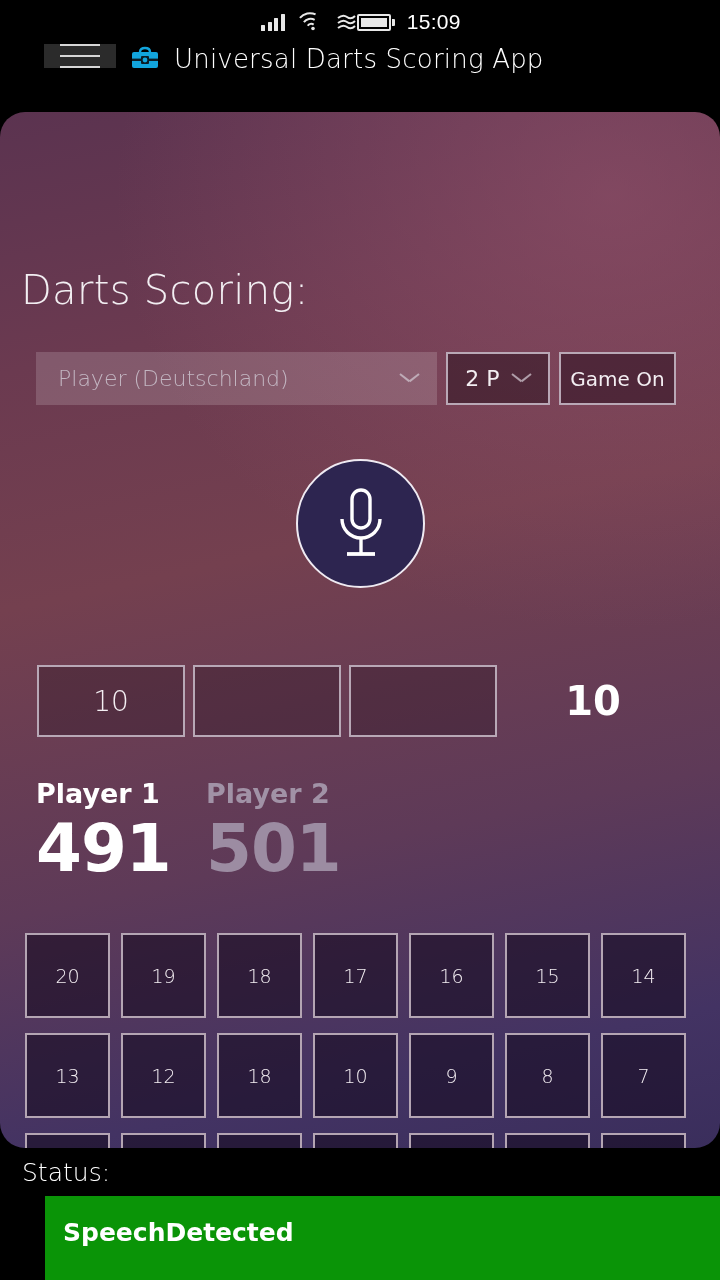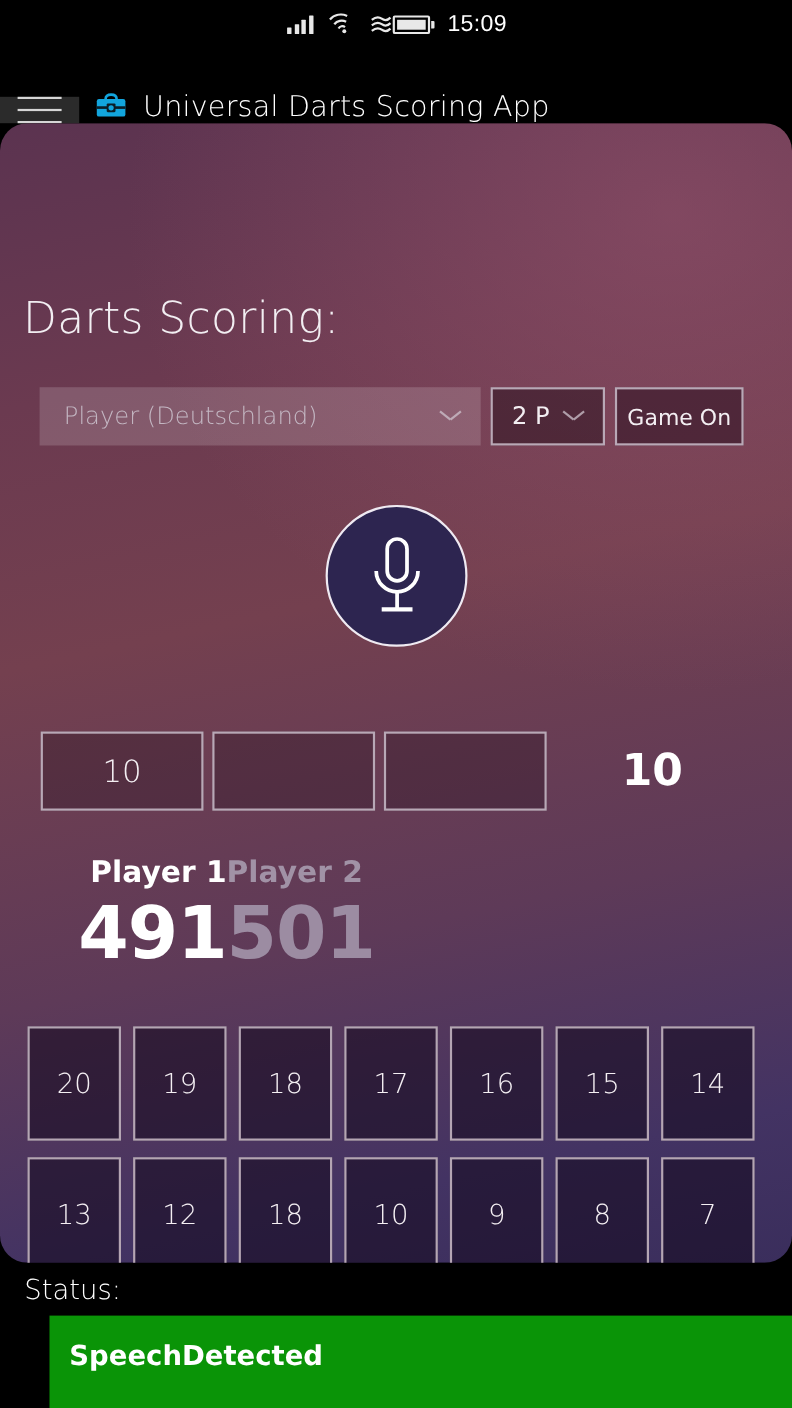--- a/index.html
+++ b/index.html
@@ -34,22 +34,23 @@
   .battery .body {
     width:34px; height:17px; border:2px solid #e8e8e8; border-radius:2px;
     padding:2px; display:flex;
   }
   .battery .fill { flex:1; background:#e8e8e8; }
   .battery .tip { width:3px; height:7px; background:#e8e8e8; margin-left:1px; border-radius:0 1px 1px 0; }
   .clock { font-size:21px; letter-spacing:0.3px; color:#fff; }
 
   
   .titlebar {
-    height:68px; background:#000; display:flex; align-items:flex-end;
+    height:68px; background:#000; display:flex; align-items:flex-start;
     flex:0 0 68px;
+    padding-left:44px;
   }
   .hamburger {
     width:72px; background:#2b2b2b;
     display:flex; flex-direction:column; align-items:center; justify-content:center; gap:9px;
     cursor:pointer;
   }
   .hamburger span { display:block; width:40px; height:2px; background:#d6d6d6; }
   .title-wrap { flex:1; display:flex; align-items:center; gap:14px; padding-left:14px; }
   .app-icon { width:30px; height:26px; position:relative; flex:0 0 30px; }
   .title-text {
@@ -129,30 +130,30 @@
 
   
   .players { position:absolute; left:36px; top:668px; display:flex; gap:0; }
   .player { display:flex; flex-direction:column; }
   .player .pname { font-size:27px; font-weight:bold; font-family:"DejaVu Sans", sans-serif; line-height:1.0; }
   .player .pscore { font-size:66px; font-weight:bold; font-family:"DejaVu Sans", sans-serif; line-height:1.08; margin-top:6px; letter-spacing:-1px; }
   .player.active .pname { color:#ffffff; }
   .player.active .pscore { color:#ffffff; }
   .player.inactive .pname { color:#a192a6; }
   .player.inactive .pscore { color:#9c8ca2; }
-  .player.p1 { width:170px;text-align:right; }
+  .player.p1 { width:170px; }
   .player.p2 { width:170px; }
 
   
   .keypad { position:absolute; left:25px; top:821px; display:flex; flex-direction:column; gap:15px; }
   .kp-row { display:flex; gap:11px; }
   .kp-btn {
-    width:85px; height:104px; border:2px solid #b4a5b3; background:rgba(18,8,28,0.55);
+    width:85px; height:85px; border:2px solid #b4a5b3; background:rgba(18,8,28,0.55);
     display:flex; align-items:center; justify-content:center;
-    color:#f4eff3; font-size:25px; font-weight:300;
+    color:#f4eff3; font-size:19px; font-weight:300;
     font-family:"DejaVu Sans", sans-serif; cursor:pointer;
   }
 
   
   .status-label {
     flex:0 0 48px; background:#000; display:flex; align-items:center;
     padding-left:22px; color:#fff; font-size:25px; font-weight:300;
     font-family:"DejaVu Sans", sans-serif;
   }
   .status-bar {

